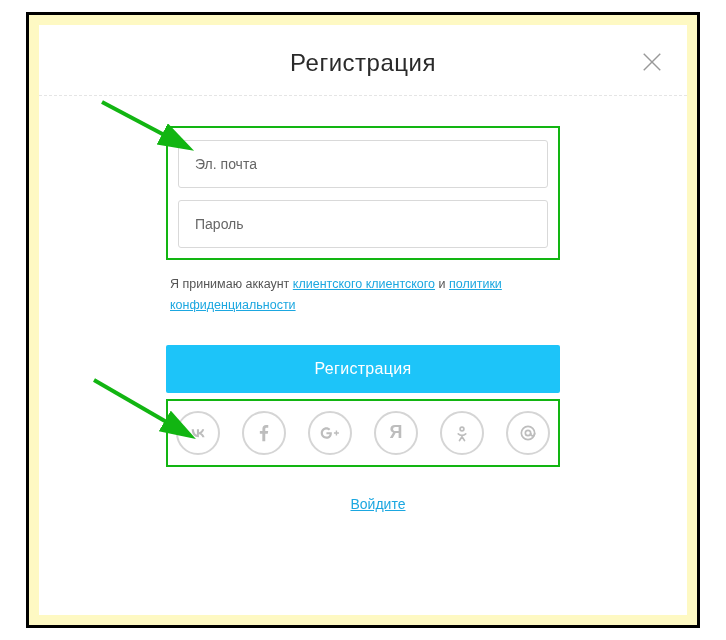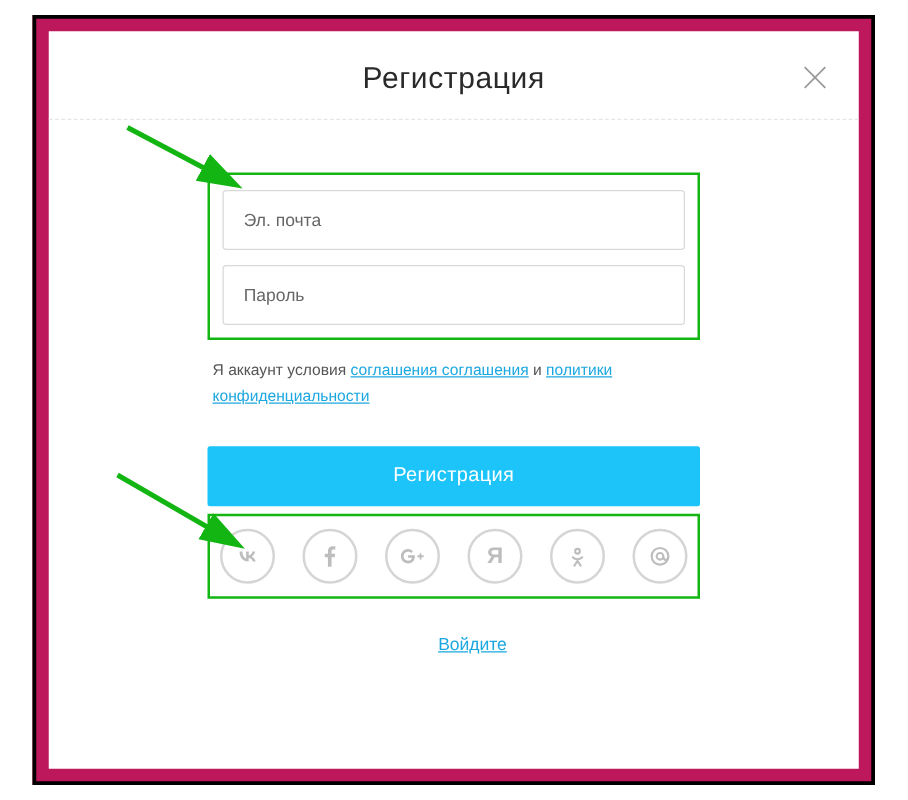--- a/index.html
+++ b/index.html
@@ -14,21 +14,21 @@
       background: #fff;
       position: relative;
     }
     .outer-frame {
       position: absolute;
       top: 12px;
       left: 26px;
       width: 674px;
       height: 616px;
       border: 3px solid #000;
-      background: #be185d;
+      background: #fef9c3;
     }
     .dialog {
       position: absolute;
       top: 10px;
       left: 10px;
       right: 10px;
       bottom: 10px;
       background: #fff;
     }
     .header {
@@ -48,21 +48,21 @@
       right: 24px;
       top: 26px;
       width: 22px;
       height: 22px;
       cursor: pointer;
       color: #999;
     }
     .close svg { width: 100%; height: 100%; }
     .form-area {
       width: 394px;
-      margin: 16px auto;
+      margin: 4px auto;
       padding-top: 26px;
       position: relative;
     }
     .green-box-inputs {
       border: 2px solid #12b512;
       padding: 12px 10px 10px 10px;
     }
     .text-input {
       width: 100%;
       height: 48px;
@@ -179,21 +179,21 @@
     </div>
 
     <div class="form-area">
 
       <div class="green-box-inputs">
         <input class="text-input" type="text" placeholder="Эл. почта" style="">
         <input class="text-input" type="password" placeholder="Пароль" style="">
       </div>
 
       <div class="terms">
-        <span>Я аккаунт условия </span><a href="#">соглашения соглашения</a><span> и </span><a href="#">политики конфиденциальности</a>
+        <span>Я принимаю аккаунт </span><a href="#">клиентского клиентского</a><span> и </span><a href="#">политики конфиденциальности</a>
       </div>
 
       <button class="btn-primary">Регистрация</button>
 
 
       <div class="green-box-social">
         <div class="social-btn">
           <svg viewBox="0 0 24 24">
             <path fill="currentColor" d="M12.8 17c-5.3 0-8.3-3.6-8.4-9.6h2.7c.1 4.4 2 6.3 3.6 6.7V7.4h2.5v3.8c1.5-.2 3.1-1.9 3.7-3.8h2.5c-.4 2.4-2.1 4.1-3.4 4.8 1.2.6 3.2 2.1 3.9 4.8h-2.8c-.6-1.9-2.1-3.3-4-3.5V17h-.3z"></path>
           </svg>

